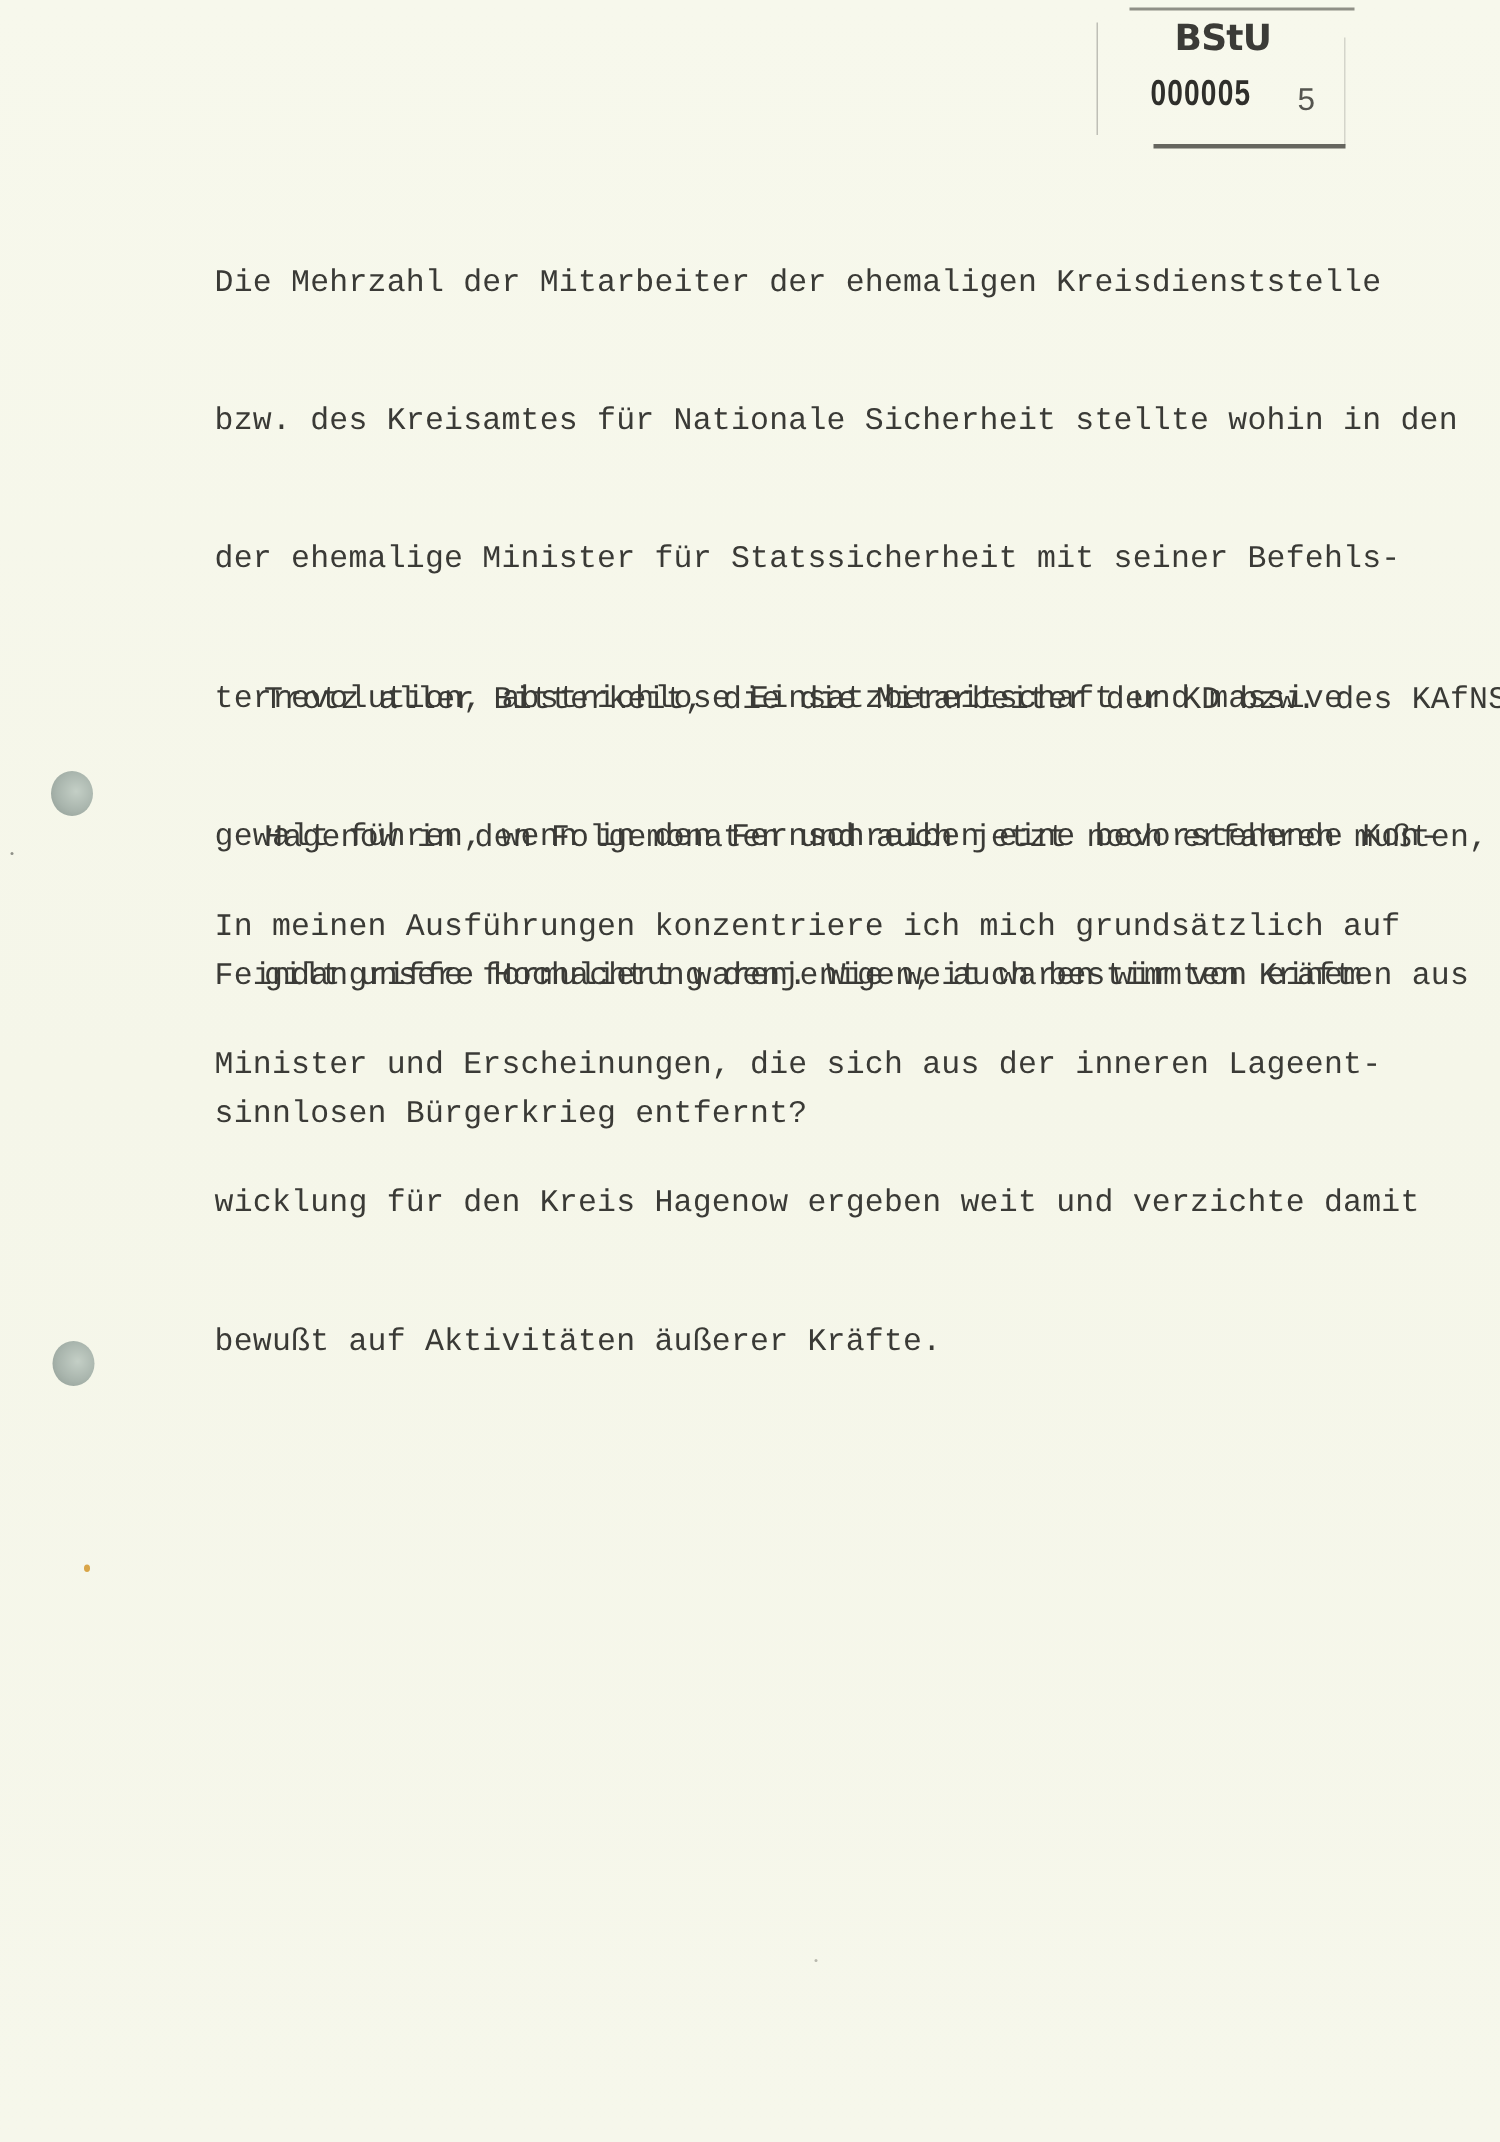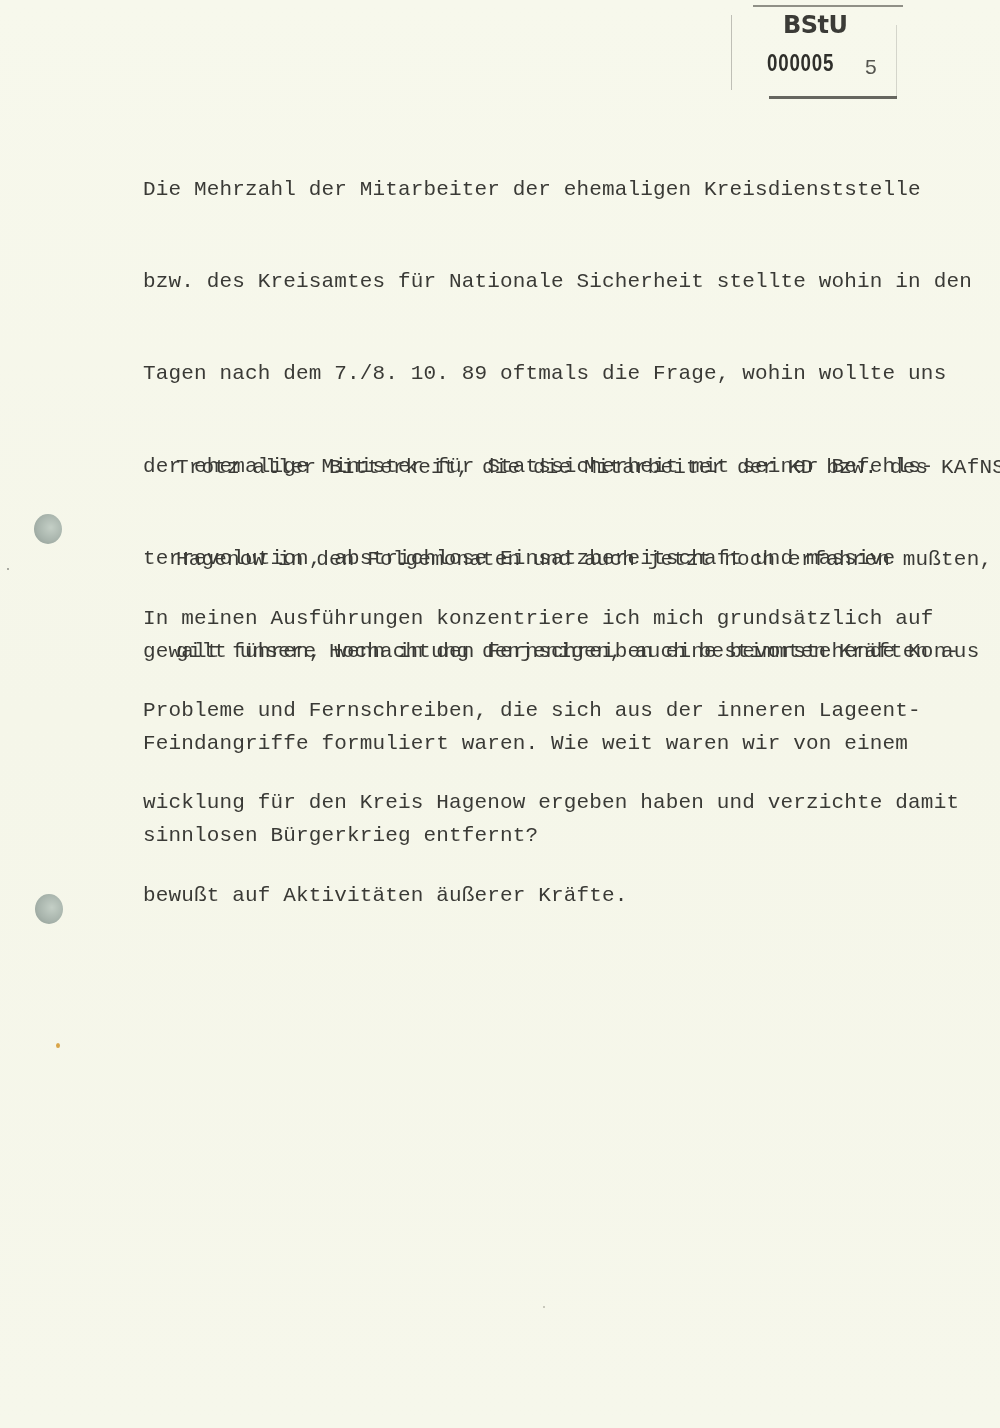--- a/index.html
+++ b/index.html
@@ -160,38 +160,37 @@
     <div class="line-right"></div>
     <div class="line-bottom"></div>
     <span class="org">BStU</span>
     <span class="number">000005</span>
     <span class="page-no">5</span>
   </div>
 
   <div class="text-block" id="para1">
     <span class="line">Die Mehrzahl der Mitarbeiter der ehemaligen Kreisdienststelle</span>
     <span class="line">bzw. des Kreisamtes für Nationale Sicherheit stellte wohin in den</span>
-    <span class="line">Tagen nach dem 7./8. 10. 89 oftmals die Frage, wohin wollte uns</span>
     <span class="line">der ehemalige Minister für Statssicherheit mit seiner Befehls-</span>
     <span class="line">terrevolution, abstrichlose Einsatzbereitschaft und massive</span>
     <span class="line">gewalt führen, wenn in den Fernschreiben eine bevorstehende Kon-</span>
     <span class="line">Feindangriffe formuliert waren. Wie weit waren wir von einem</span>
     <span class="line">sinnlosen Bürgerkrieg entfernt?</span>
   </div>
 
   <div class="text-block" id="para2">
     <span class="line">Trotz aller Bitterkeit, die die Mitarbeiter der KD bzw. des KAfNS</span>
     <span class="line">Hagenow in den Folgemonaten und auch jetzt noch erfahren mußten,</span>
     <span class="line">gilt unsere Hochachtung denjenigen, auch bestimmten Kräften aus</span>
   </div>
 
   <div class="text-block" id="para3">
     <span class="line">In meinen Ausführungen konzentriere ich mich grundsätzlich auf</span>
-    <span class="line">Probleme und Fernschreiben, die sich aus der inneren Lageent-</span>
-    <span class="line">wicklung für den Kreis Hagenow ergeben haben und verzichte damit</span>
+    <span class="line">Minister und Erscheinungen, die sich aus der inneren Lageent-</span>
+    <span class="line">wicklung für den Kreis Hagenow ergeben weit und verzichte damit</span>
     <span class="line">bewußt auf Aktivitäten äußerer Kräfte.</span>
   </div>
 
   <div class="hole" id="hole1"></div>
   <div class="hole" id="hole2"></div>
   <div class="speck"></div>
   <div class="speck2"></div>
   <div class="speck3"></div>
 </div>
 

